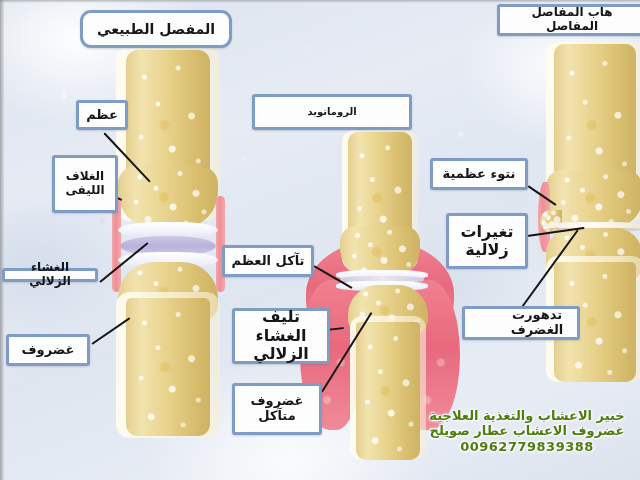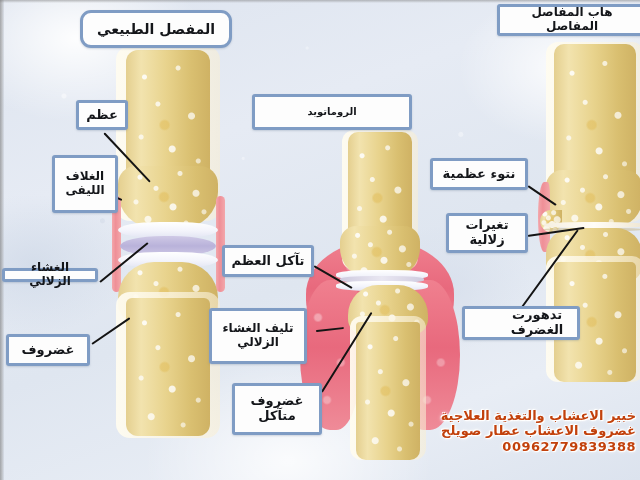--- a/index.html
+++ b/index.html
@@ -133,22 +133,22 @@
       radial-gradient(circle at 68% 55%, rgba(255,255,255,0.3) 0 3px, transparent 5px),
       radial-gradient(circle at 45% 80%, rgba(255,255,255,0.3) 0 3px, transparent 5px),
       linear-gradient(180deg, #f0808f 0%, #e8697d 45%, #ef8b98 100%);
     background-color: #ec7a8a;
   }
 
   
   #watermark {
     position: absolute;
     direction: rtl;
-    text-align: right;
-    color: #c2410c;
+    text-align: center;
+    color: #4d7c0f;
     font-weight: bold;
     line-height: 1.18;
     text-shadow:
       0 0 3px #ffffff, 0 0 3px #ffffff, 0 0 5px #ffffff,
       1px 1px 0 #ffffff, -1px -1px 0 #ffffff;
   }
   #watermark .wm-line { white-space: nowrap; }
   #watermark .wm-phone { direction: ltr; letter-spacing: 0.5px; }
 </style>
 </head>
@@ -258,33 +258,33 @@
   </div>
 
   <div class="label" style="left:6px; top:334px; width:84px; height:32px; font-size:13px;">
     <span>غضروف</span>
   </div>
 
   <div class="label" style="left:222px; top:245px; width:92px; height:32px; font-size:13px;">
     <span>تآكل العظم</span>
   </div>
 
-  <div class="label" style="left:209px; top:308px; width:98px; height:56px; font-size:12px;">
+  <div class="label" style="left:232px; top:308px; width:98px; height:56px; font-size:16px;">
     <span class="ml">تليف الغشاء<br>الزلالي</span>
   </div>
 
   <div class="label" style="left:232px; top:383px; width:90px; height:52px; font-size:13px;">
     <span class="ml">غضروف<br>متآكل</span>
   </div>
 
   <div class="label" style="left:430px; top:158px; width:98px; height:32px; font-size:13px;">
     <span>نتوء عظمية</span>
   </div>
 
-  <div class="label" style="left:446px; top:213px; width:82px; height:40px; font-size:13px;">
+  <div class="label" style="left:446px; top:213px; width:82px; height:56px; font-size:16px;">
     <span class="ml">تغيرات<br>زلالية</span>
   </div>
 
   <div class="label" style="left:462px; top:306px; width:118px; height:34px; font-size:13px;padding-left:36px;">
     <span>تدهورت الغضرف</span>
   </div>
 
   <div id="watermark" style="left:418px; top:408px; width:218px; font-size:13px;">
     <div class="wm-line">خبير الاعشاب والتغذية العلاجية</div>
     <div class="wm-line">غضروف الاعشاب عطار صويلح</div>

